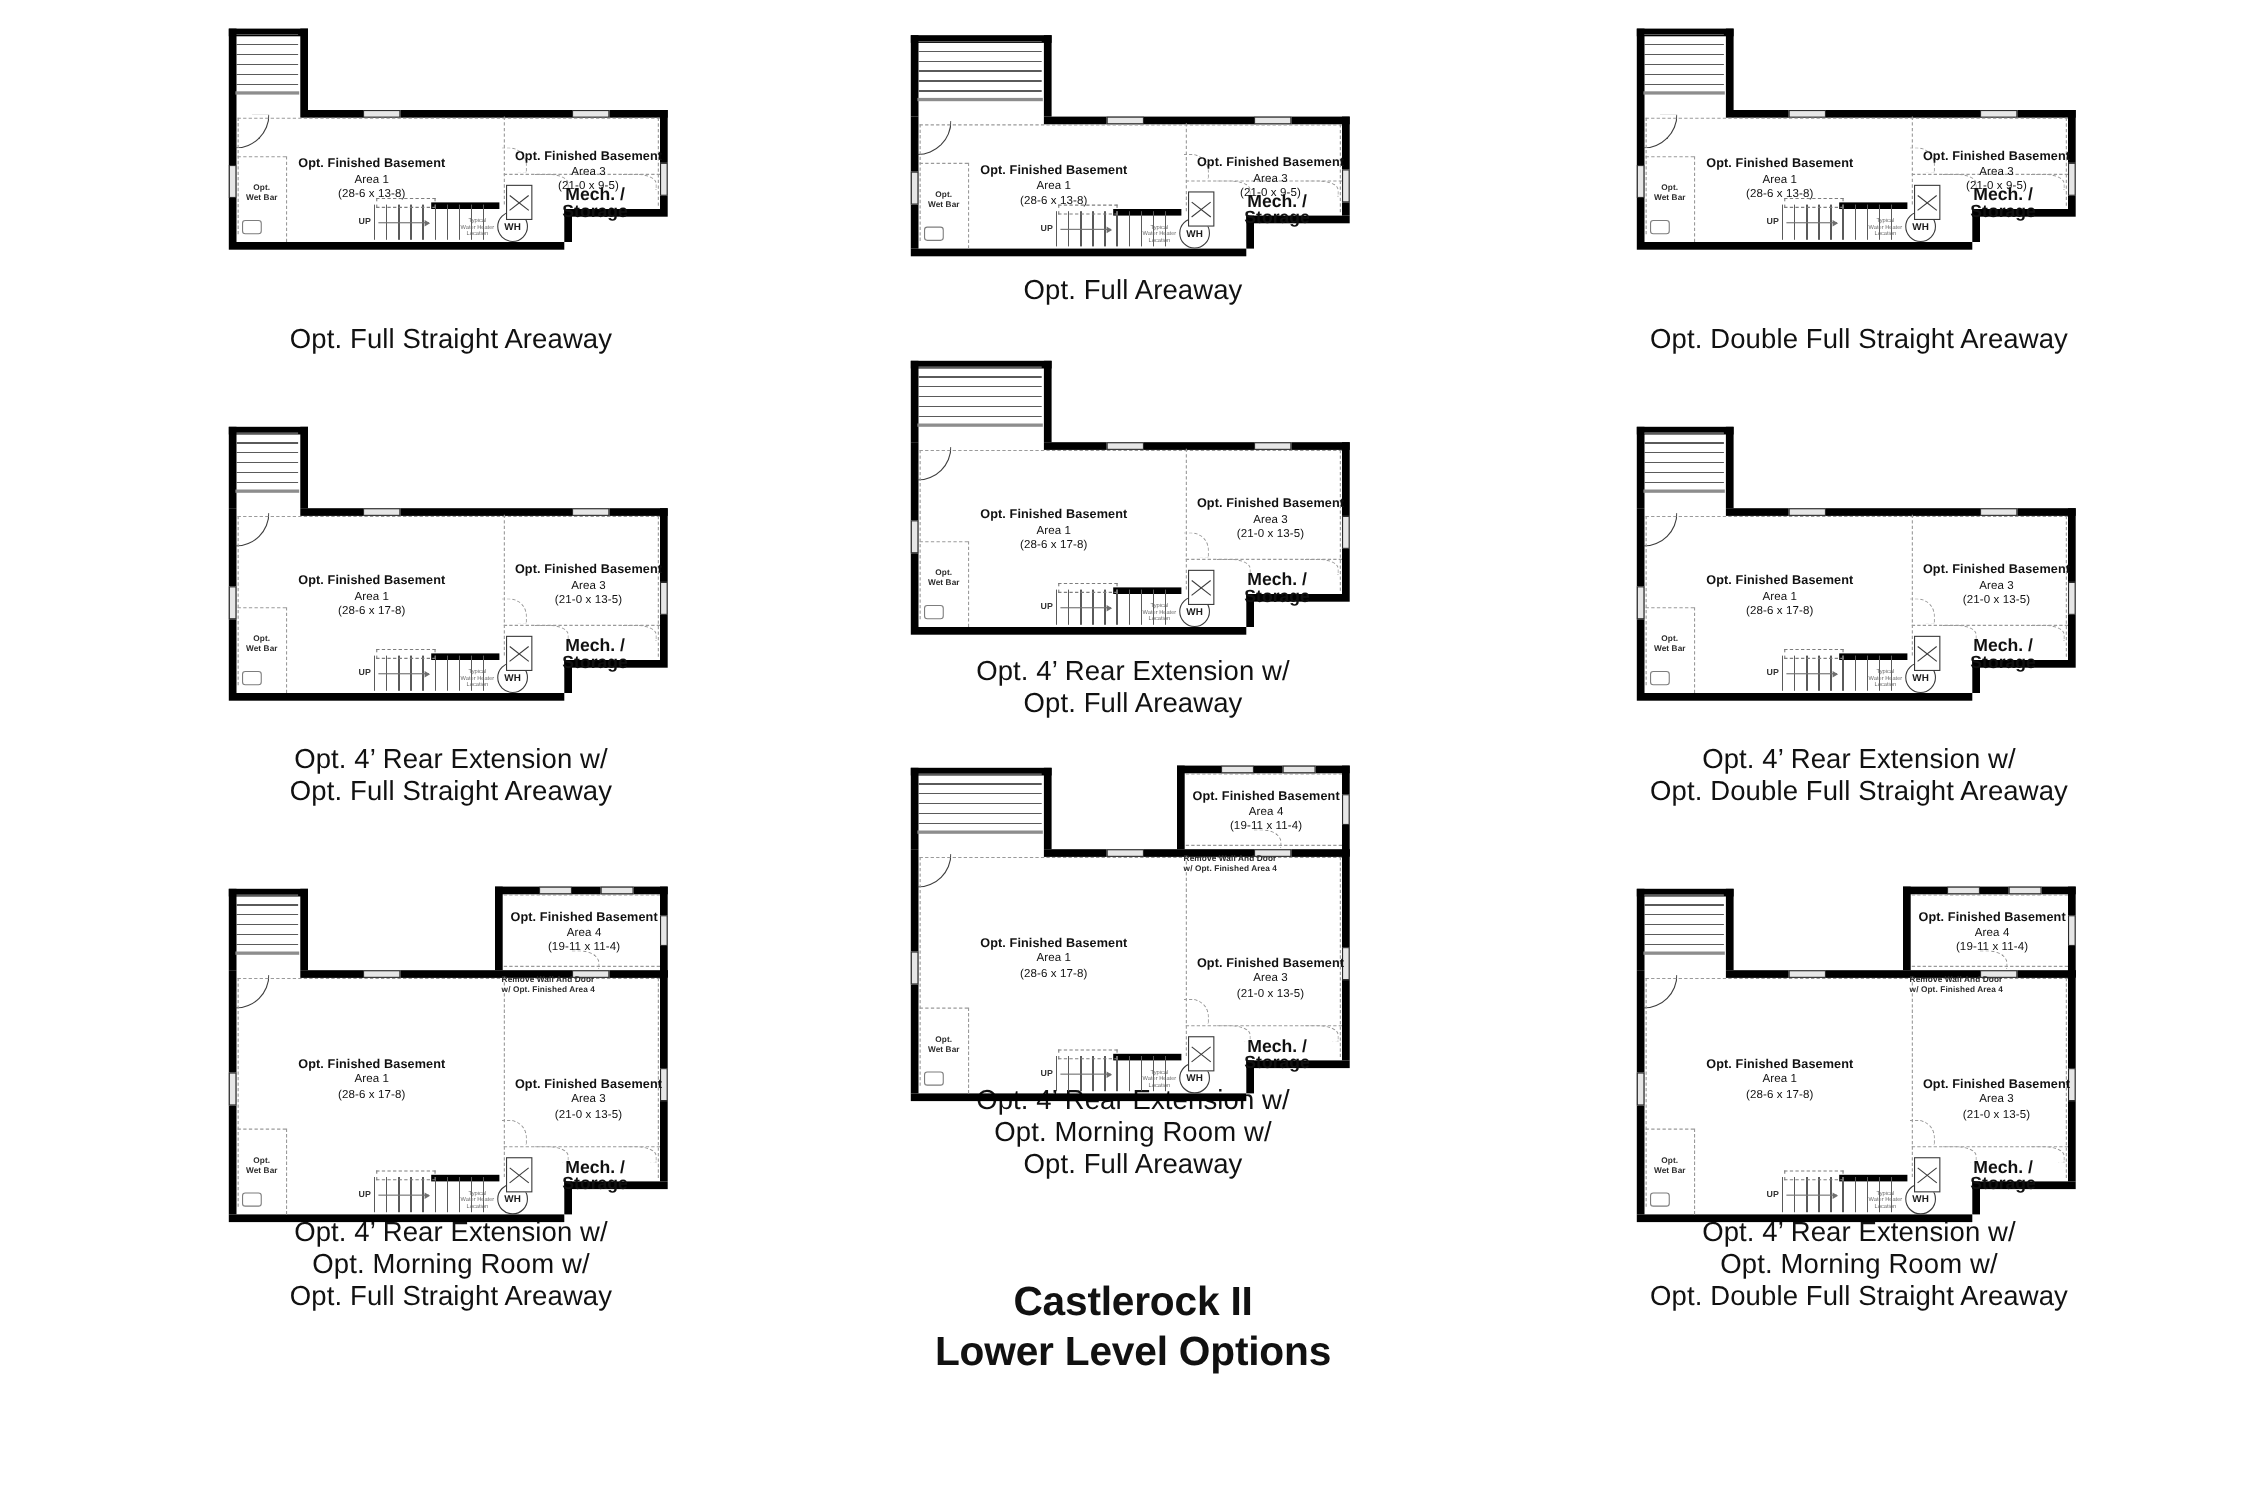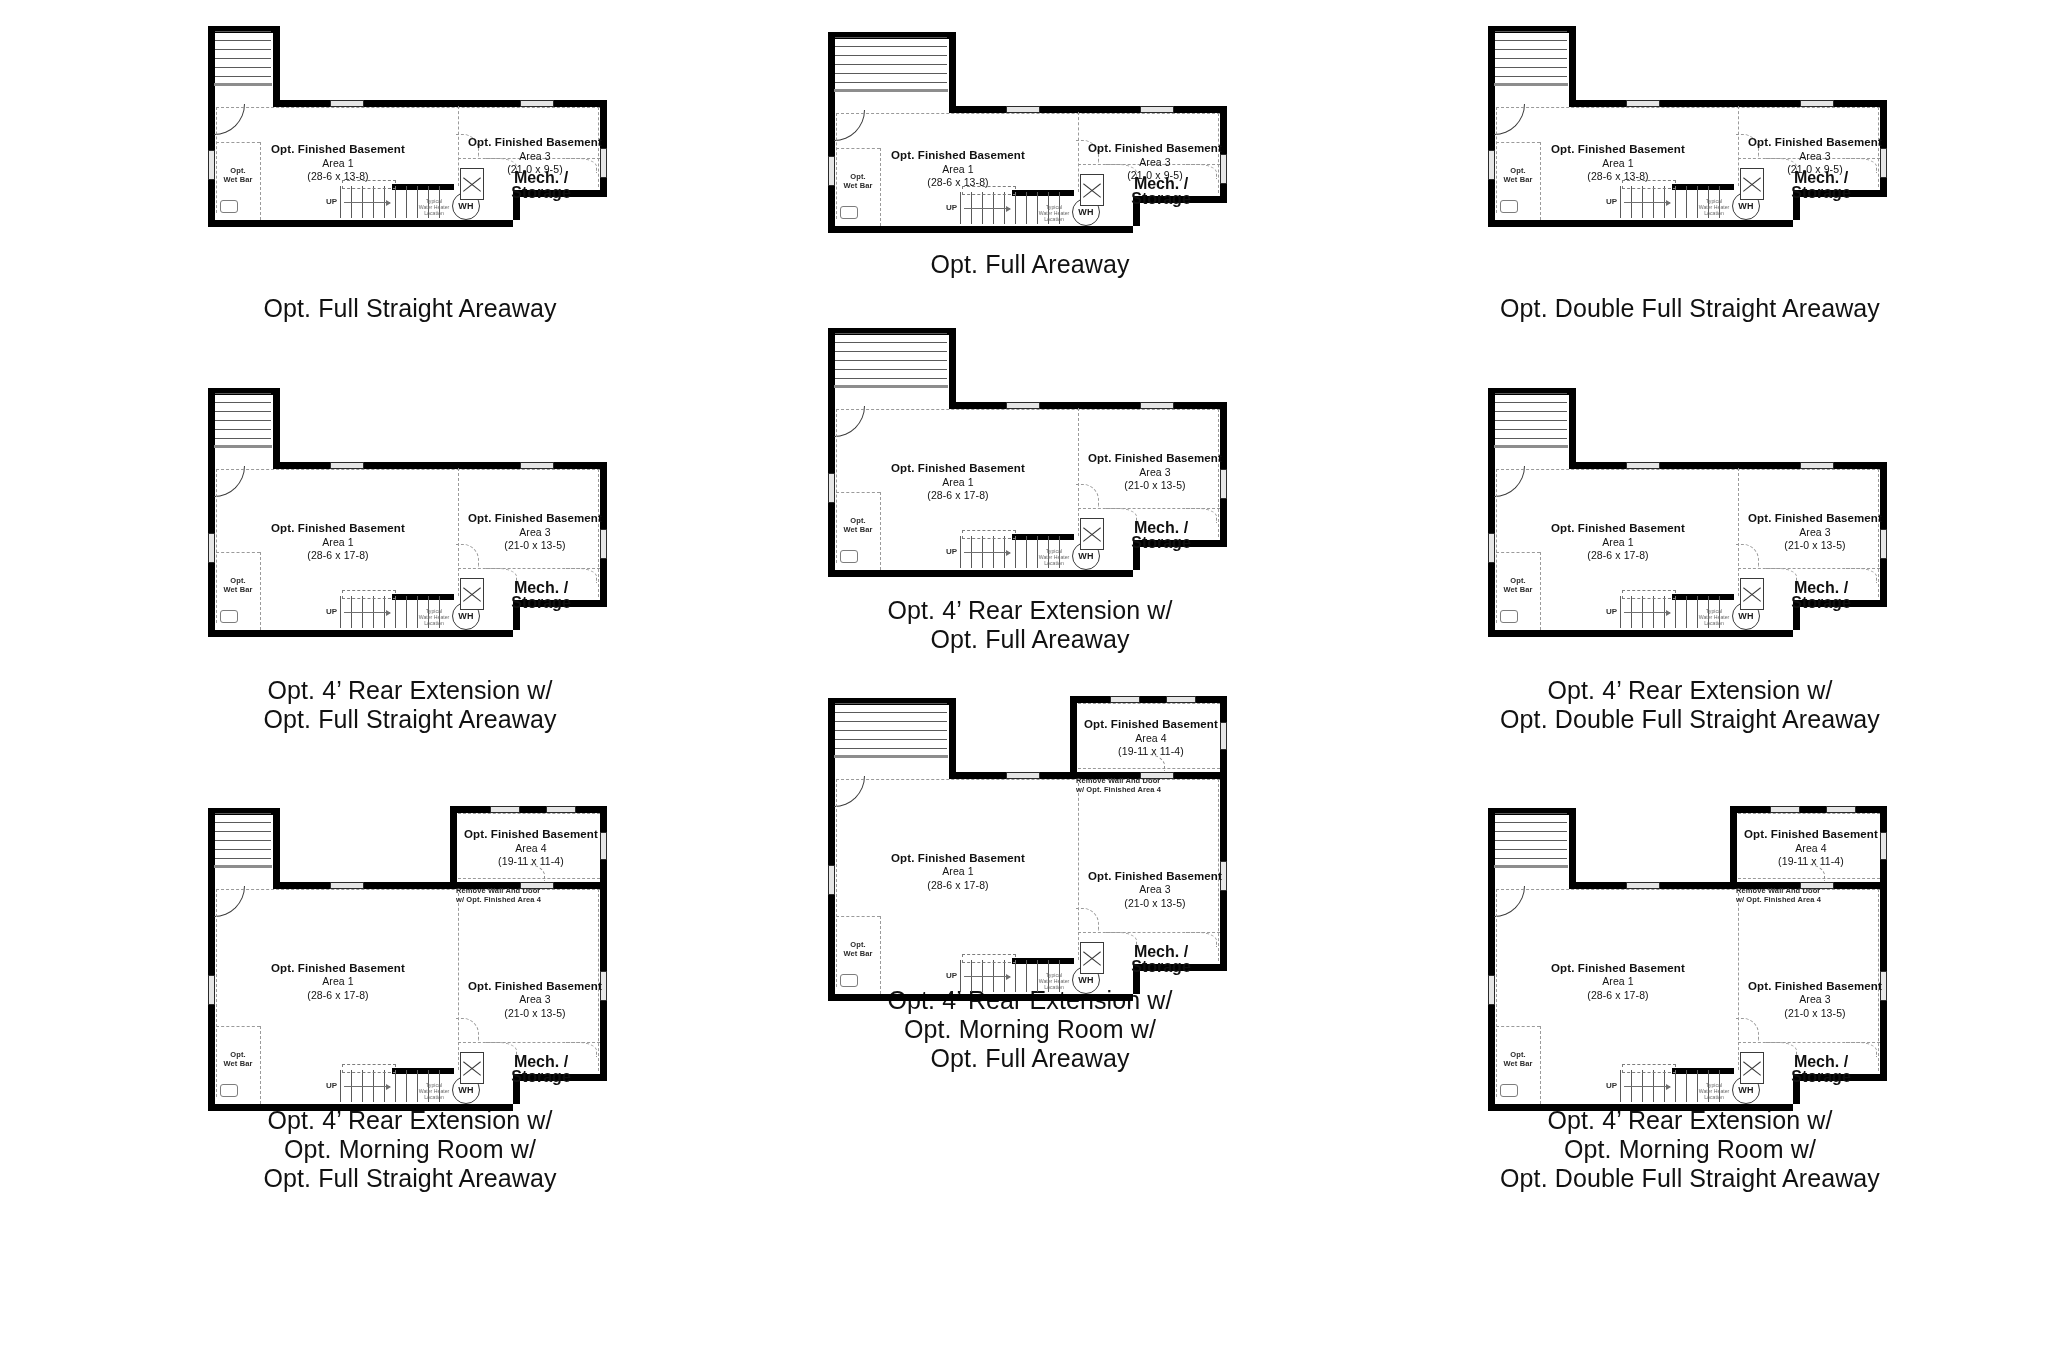--- a/index.html
+++ b/index.html
@@ -664,15 +664,17 @@
           <div class="tiny" style="left:266px;top:96px;width:140px;text-align:left;">Remove Wall And Door
 w/ Opt. Finished Area 4</div>
           <div class="stairs horiz" style="left:25px;top:23px;width:72px;height:52px;"></div>
         </div>
       <div class="caption">Opt. 4’ Rear Extension w/
 Opt. Morning Room w/
 Opt. Double Full Straight Areaway</div>
     </div>
   </div>
 
+  <div id="plan-title">Castlerock II
+Lower Level Options</div>
 
 
 </div>
 
 </body></html>

